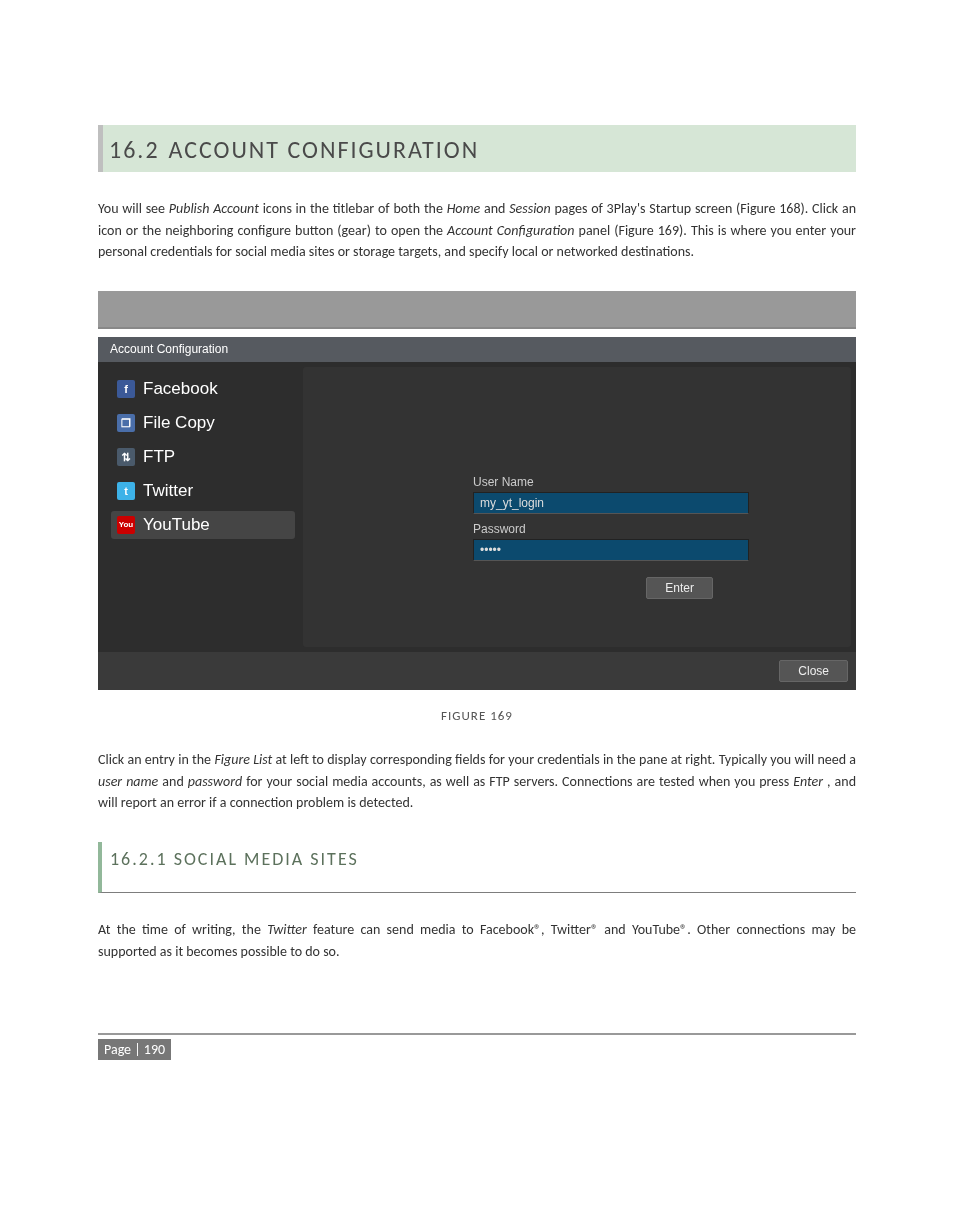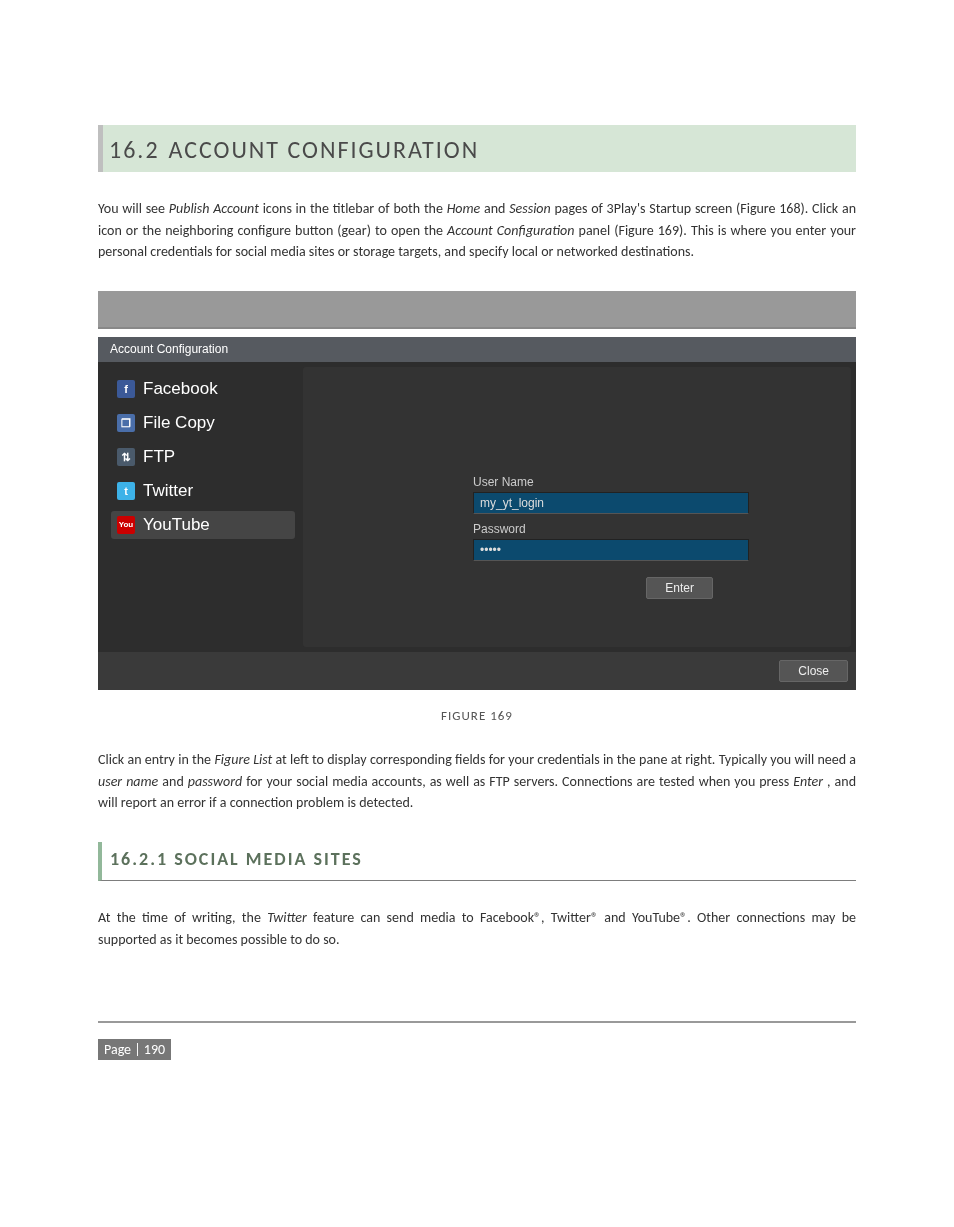--- a/index.html
+++ b/index.html
@@ -30,25 +30,25 @@
   }
   .section-hdr .num {
     display: inline-block;
     width: 52px;
   }
 
   .sub-hdr {
     margin-top: 28px;
     border-left: 4px solid #92b89a;
     border-bottom: 1px solid #7d7d7d;
-    padding: 6px 0 10px 8px;
+    padding: 6px 0 22px 8px;
     font-size: 18px;
     letter-spacing: 2px;
     color: #5c715c;
-    font-weight: 700;
+    font-weight: 400;
   }
 
   p.body {
     font-size: 14px;
     line-height: 1.55;
     color: #333;
     text-align: justify;
     margin: 26px 0 0 0;
   }
   p.body .ital { font-style: italic; }
@@ -173,21 +173,20 @@
     border-top:2px solid #999;
     margin-top:70px;
     padding-top:4px;
   }
   .page-num{
     display:inline-block;
     background:#777;
     color:#fff;
     font-size:14px;
     padding:2px 6px;
-    margin-top:12px;
   }
 </style>
 </head>
 <body>
 
 <div class="page">
 
   <div class="section-hdr">
     <span class="num">16.2</span>
     <span>ACCOUNT CONFIGURATION</span>

